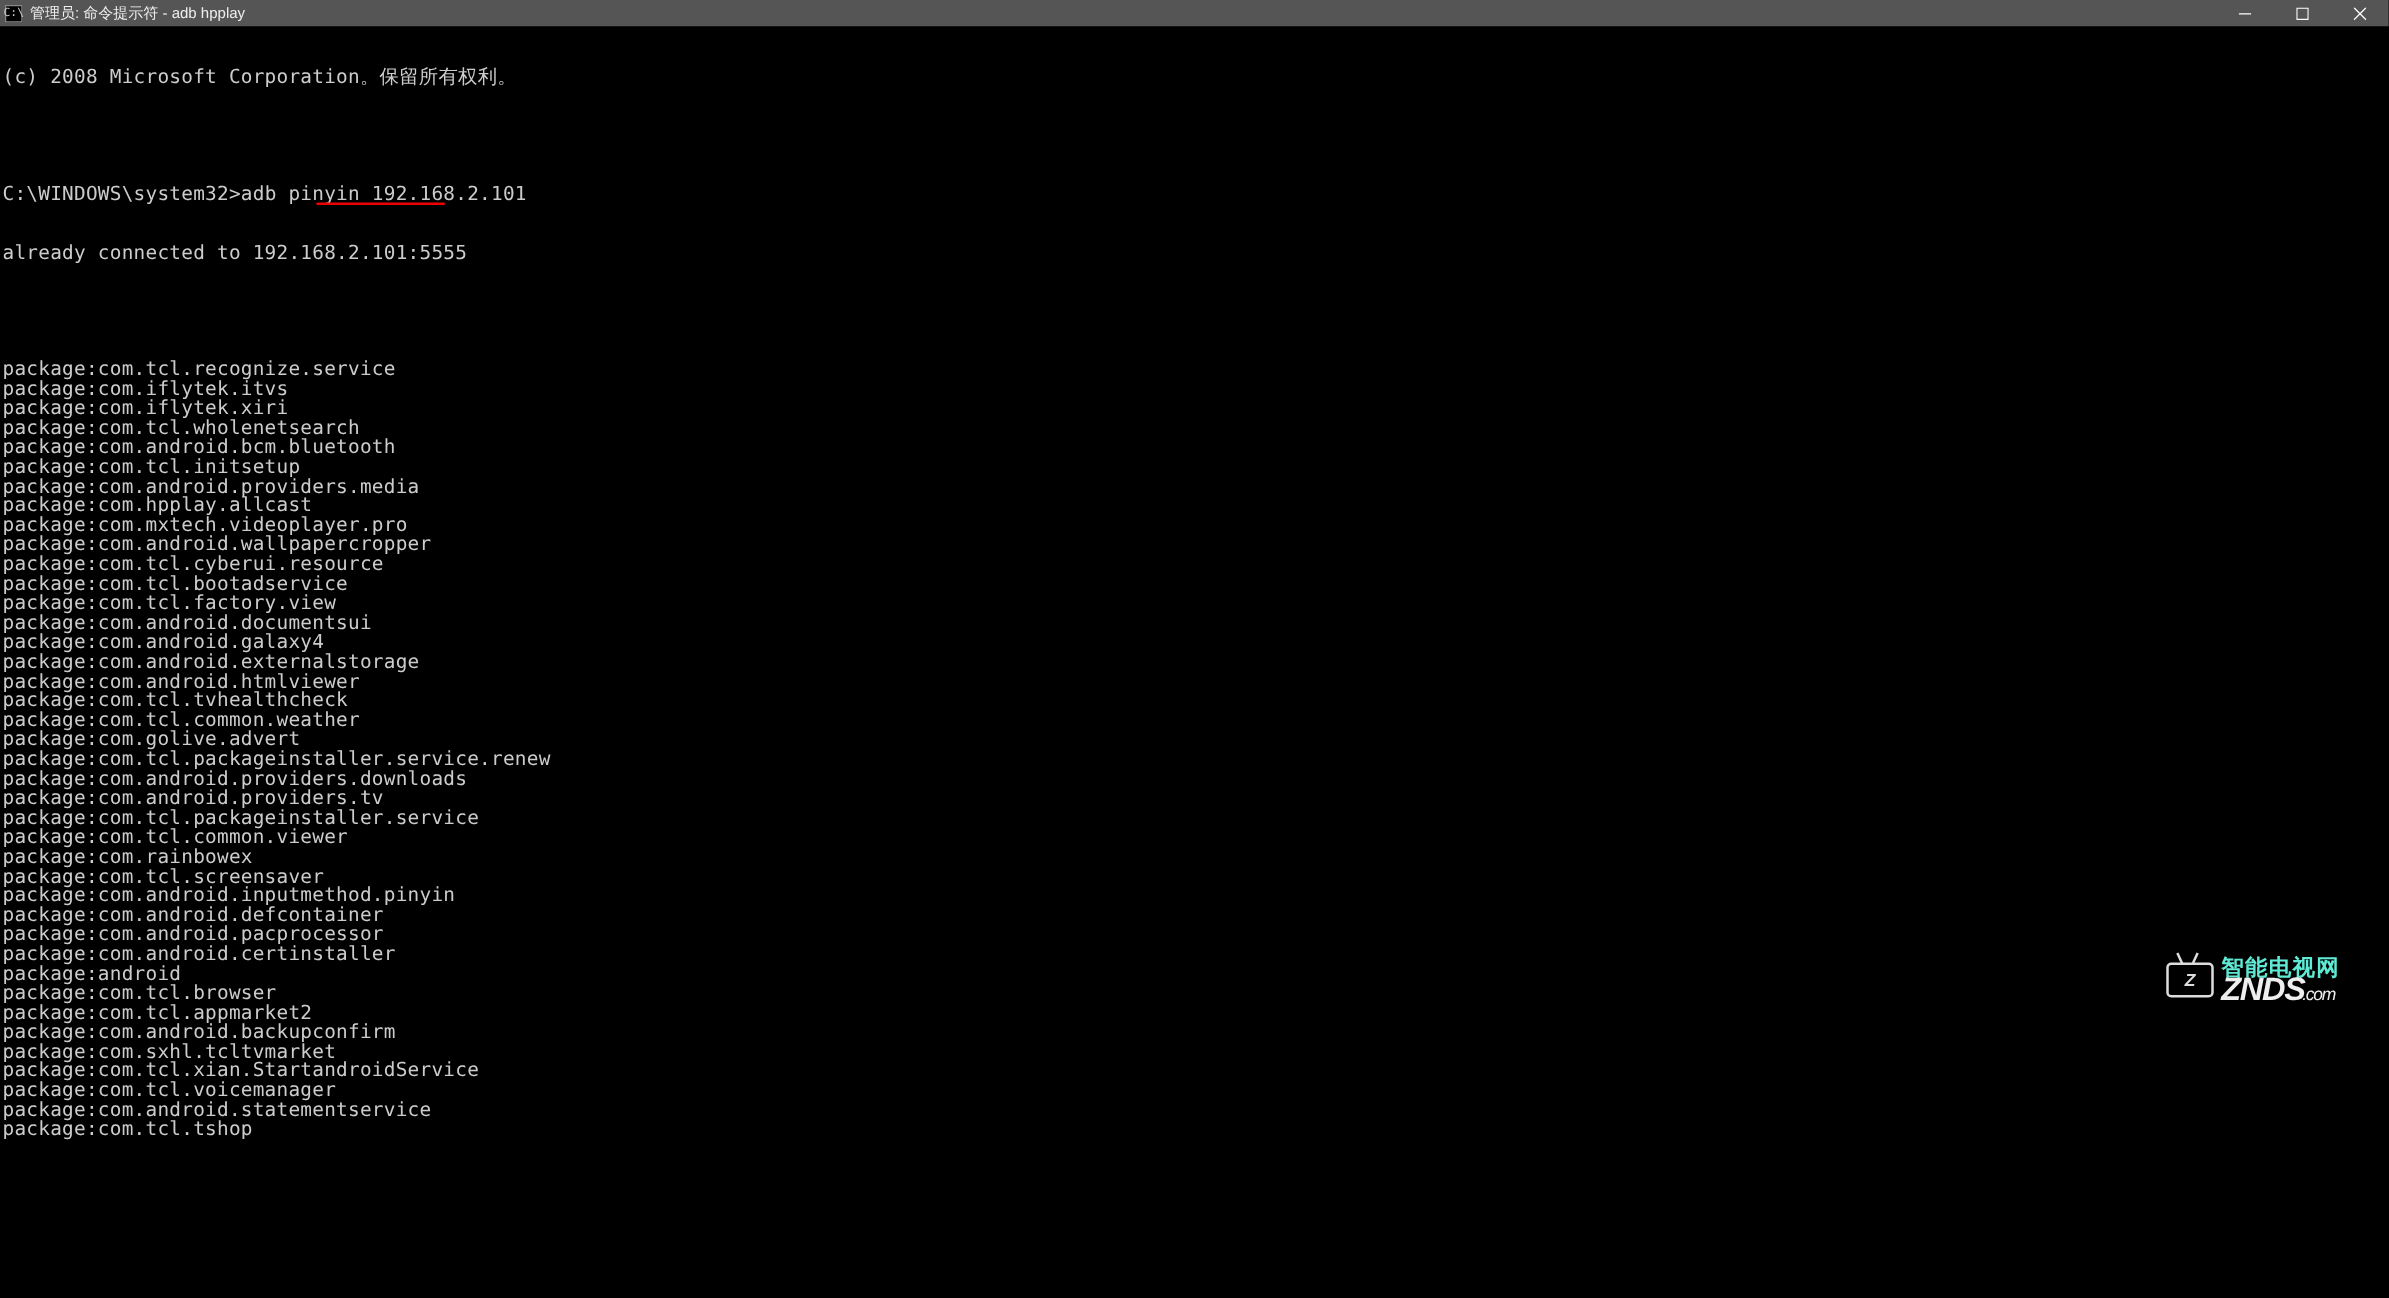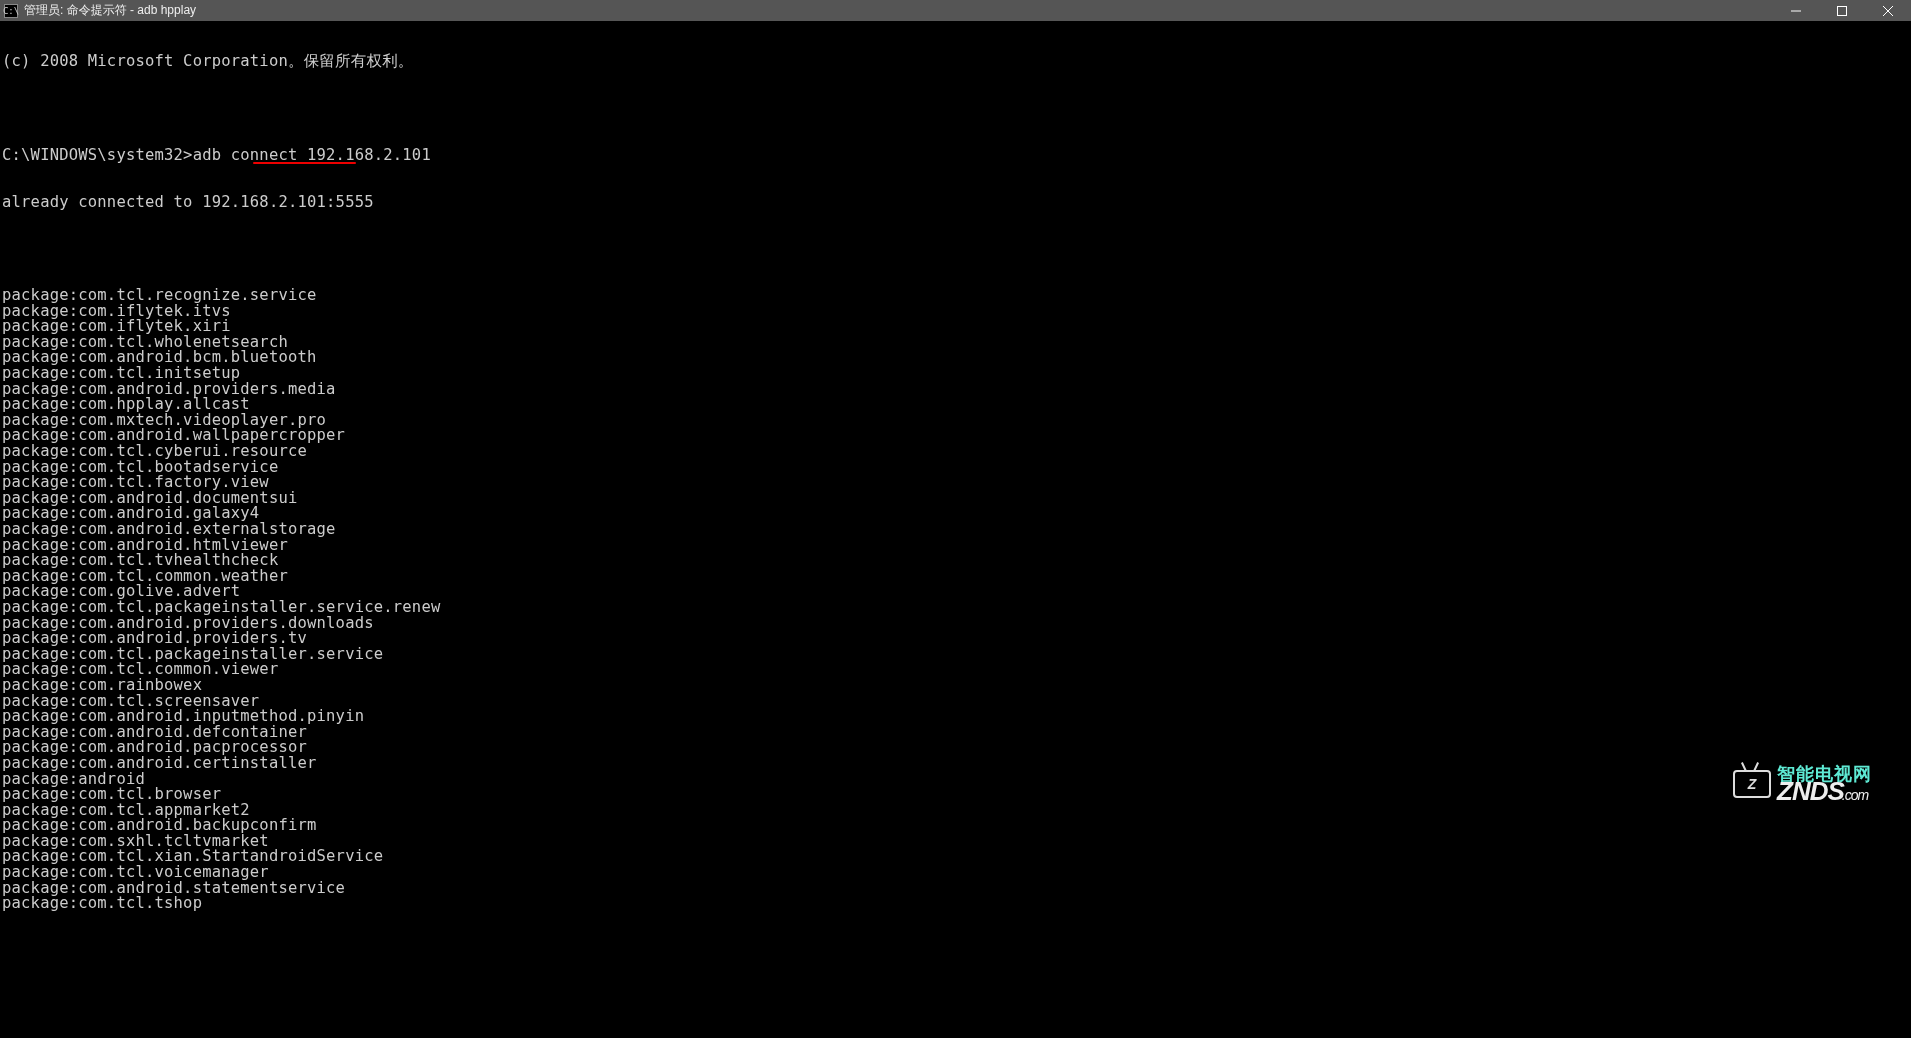--- a/index.html
+++ b/index.html
@@ -119,21 +119,21 @@
           <line x1="0" y1="0" x2="10" y2="10" stroke="#fff" stroke-width="1"></line>
           <line x1="10" y1="0" x2="0" y2="10" stroke="#fff" stroke-width="1"></line>
         </svg>
     </div>
   </div>
 </div>
 
 <div class="terminal">
   <span class="line">(c) 2008 Microsoft Corporation。保留所有权利。</span>
   <span class="line"> </span>
-  <span class="line"><span>C:\WINDOWS\system32&gt;</span><span>adb connect 192.168.2.101</span><span class="underline-red u1"></span></span>
+  <span class="line"><span>C:\WINDOWS\system32&gt;</span><span>adb pinyin 192.168.2.101</span><span class="underline-red u1"></span></span>
   <span class="line">already connected to 192.168.2.101:5555</span>
   <span class="line"> </span>
   <span id="package-list"><span class="line">package:com.tcl.recognize.service</span><span class="line">package:com.iflytek.itvs</span><span class="line">package:com.iflytek.xiri</span><span class="line">package:com.tcl.wholenetsearch</span><span class="line">package:com.android.bcm.bluetooth</span><span class="line">package:com.tcl.initsetup</span><span class="line">package:com.android.providers.media</span><span class="line">package:com.hpplay.allcast</span><span class="line">package:com.mxtech.videoplayer.pro</span><span class="line">package:com.android.wallpapercropper</span><span class="line">package:com.tcl.cyberui.resource</span><span class="line">package:com.tcl.bootadservice</span><span class="line">package:com.tcl.factory.view</span><span class="line">package:com.android.documentsui</span><span class="line">package:com.android.galaxy4</span><span class="line">package:com.android.externalstorage</span><span class="line">package:com.android.htmlviewer</span><span class="line">package:com.tcl.tvhealthcheck</span><span class="line">package:com.tcl.common.weather</span><span class="line">package:com.golive.advert</span><span class="line">package:com.tcl.packageinstaller.service.renew</span><span class="line">package:com.android.providers.downloads</span><span class="line">package:com.android.providers.tv</span><span class="line">package:com.tcl.packageinstaller.service</span><span class="line">package:com.tcl.common.viewer</span><span class="line">package:com.rainbowex</span><span class="line">package:com.tcl.screensaver</span><span class="line">package:com.android.inputmethod.pinyin</span><span class="line">package:com.android.defcontainer</span><span class="line">package:com.android.pacprocessor</span><span class="line">package:com.android.certinstaller</span><span class="line">package:android</span><span class="line">package:com.tcl.browser</span><span class="line">package:com.tcl.appmarket2</span><span class="line">package:com.android.backupconfirm</span><span class="line">package:com.sxhl.tcltvmarket</span><span class="line">package:com.tcl.xian.StartandroidService</span><span class="line">package:com.tcl.voicemanager</span><span class="line">package:com.android.statementservice</span><span class="line">package:com.tcl.tshop</span></span>
 </div>
 
 <div class="watermark">
   <div class="tv">
     <div class="ant"></div>
     <div class="screen">Z</div>
   </div>

